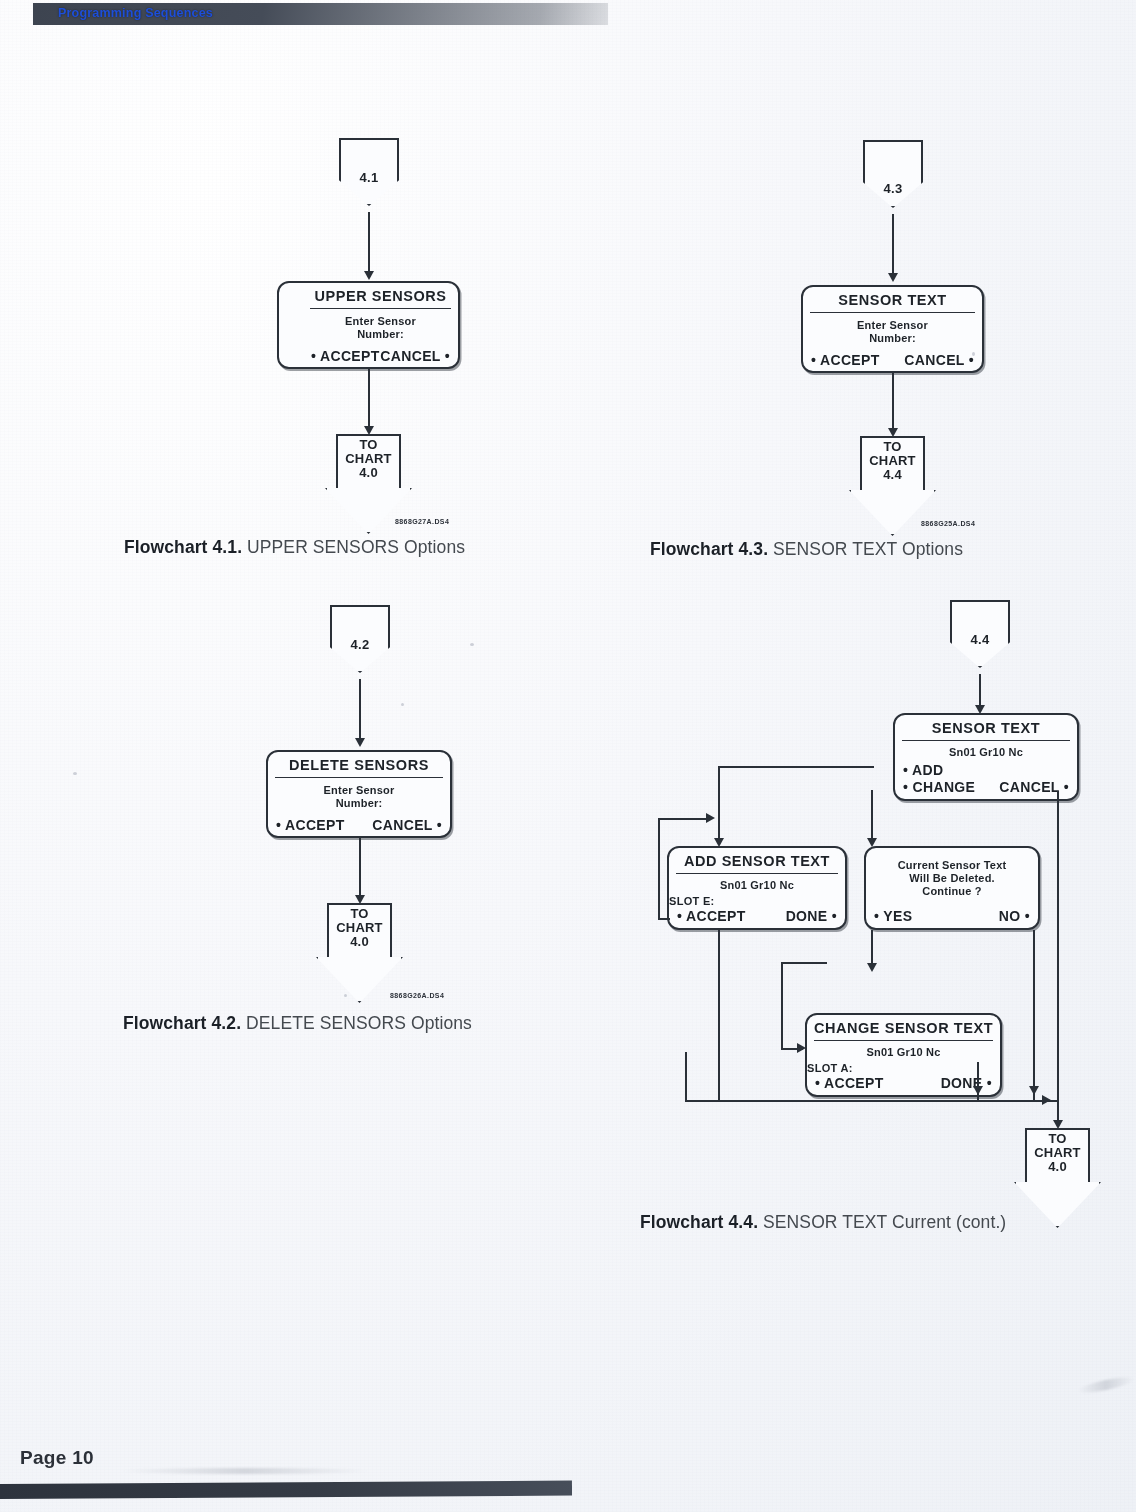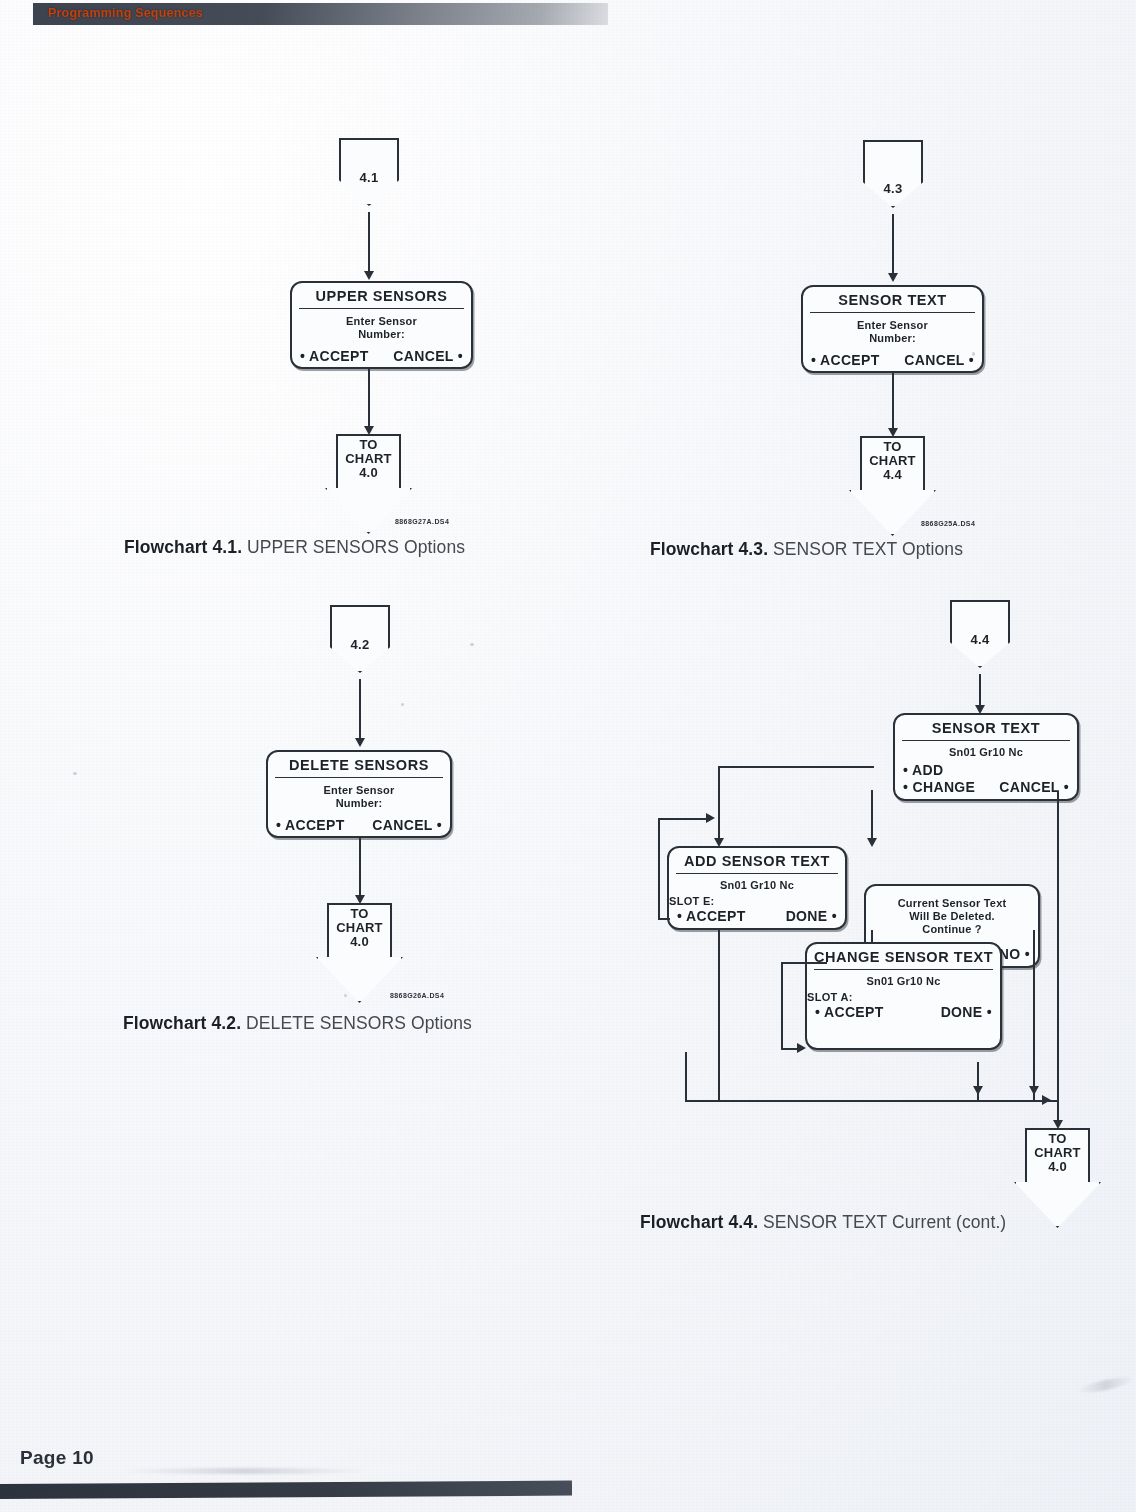--- a/index.html
+++ b/index.html
@@ -37,25 +37,25 @@
   .header-band {
     position: absolute;
     left: 33px;
     top: 3px;
     width: 575px;
     height: 22px;
     background: linear-gradient(100deg, #3d4450 0%, #454c58 40%, #51586480 88%, #5a616d30 100%);
   }
   .header-band-text {
     position: absolute;
-    left: 48px;
+    left: 58px;
     top: 6px;
     font-size: 12.5px;
     font-weight: bold;
-    color: #c2410c;
+    color: #1d4ed8;
     letter-spacing: .2px;
     text-shadow: 0 0 2px rgba(0,0,0,.5);
   }
 
   .footer-band {
     position: absolute;
     left: 0px;
     top: 1484px;
     width: 572px;
     height: 15px;
@@ -256,21 +256,21 @@
 
   <div class="conn-tag" style="left:339px; top:138px; width:60px; height:68px;">
   </div>
   <div class="conn-tag-inner" style="left:339px; top:170px; width:60px; height:24px;">
     <span class="conn-tag-label">4.1</span>
   </div>
 
   <div class="v-line" style="left:368px; top:212px; height:62px;"></div>
   <div class="arrow-down" style="left:363.5px; top:271px;"></div>
 
-  <div class="screen-box" style="left:290px; top:281px; width:183px; height:88px;">
+  <div class="screen-box" style="left:277px; top:281px; width:183px; height:88px;padding-left:24px;">
     <div class="screen-title">UPPER SENSORS</div>
     <div class="screen-rule"></div>
     <div class="screen-line" style="margin-top:6px;">Enter Sensor</div>
     <div class="screen-line">Number:</div>
     <div class="screen-opts" style="margin-top:7px;">
       <span class="opt-left">ACCEPT</span>
       <span class="opt-right">CANCEL</span>
     </div>
   </div>
 
@@ -421,37 +421,37 @@
     </div>
   </div>
 
   <div class="v-line" style="left:658px; top:818px; height:102px;"></div>
   <div class="h-line" style="left:658px; top:918px; width:12px;"></div>
   <div class="h-line" style="left:658px; top:818px; width:52px;"></div>
   <div class="arrow-right" style="left:706px; top:812.5px;"></div>
 
   <div class="v-line" style="left:718px; top:930px; height:170px;"></div>
 
-  <div class="screen-box" style="left:864px; top:884px; width:176px; height:84px;">
+  <div class="screen-box" style="left:864px; top:846px; width:176px; height:84px;">
     <div class="screen-line" style="margin-top:11px;">Current Sensor Text</div>
     <div class="screen-line">Will Be Deleted.</div>
     <div class="screen-line">Continue ?</div>
     <div class="screen-opts" style="margin-top:10px;">
       <span class="opt-left">YES</span>
       <span class="opt-right">NO</span>
     </div>
   </div>
 
   <div class="v-line" style="left:871px; top:930px; height:38px;"></div>
   <div class="arrow-down" style="left:866.5px; top:963px;"></div>
 
   <div class="v-line" style="left:1033px; top:930px; height:170px;"></div>
   <div class="arrow-down" style="left:1028.5px; top:1086px;"></div>
 
-  <div class="screen-box" style="left:805px; top:942px; width:197px; height:108px;">
+  <div class="screen-box" style="left:805px; top:1013px; width:197px; height:84px;">
     <div class="screen-title">CHANGE SENSOR TEXT</div>
     <div class="screen-rule"></div>
     <div class="screen-line" style="margin-top:5px;">Sn01 Gr10 Nc</div>
     <div class="screen-slot" style="margin-top:3px;">SLOT A:</div>
     <div class="screen-opts" style="margin-top:1px;">
       <span class="opt-left">ACCEPT</span>
       <span class="opt-right">DONE</span>
     </div>
   </div>
 

